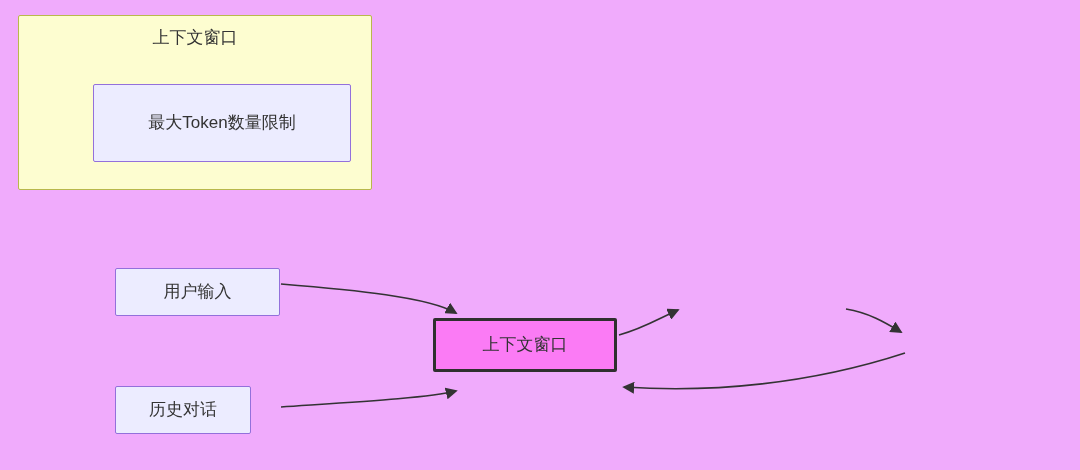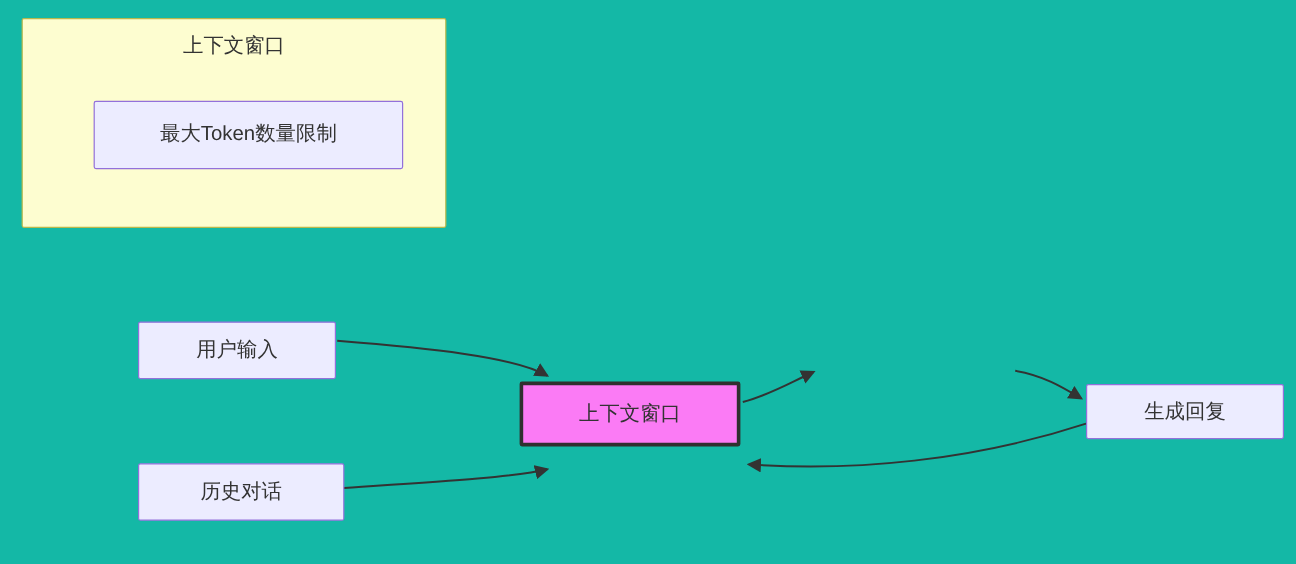--- a/index.html
+++ b/index.html
@@ -5,21 +5,21 @@
   html, body {
     margin: 0;
     padding: 0;
     background: #ffffff;
     font-family: "Liberation Sans", "DejaVu Sans", sans-serif;
   }
   #canvas {
     position: relative;
     width: 1080px;
     height: 470px;
-    background: #14b8a6;
+    background: #f0abfc;
     overflow: hidden;
   }
   .node {
     position: absolute;
     display: flex;
     align-items: center;
     justify-content: center;
     box-sizing: border-box;
     background: #ececff;
     border: 1px solid #9370db;
@@ -49,28 +49,28 @@
   #subgraph-title {
     position: absolute;
     top: 10px;
     left: 0;
     width: 100%;
     text-align: center;
     color: #333333;
     font-size: 17px;
   }
   #node-max-token {
-    left: 59px;
+    left: 74px;
     top: 68px;
     width: 258px;
-    height: 57px;
+    height: 78px;
     text-align: right;
   }
   #node-user-input   { left: 115px; top: 268px; width: 165px; height: 48px; }
-  #node-history      { left: 115px; top: 386px; width: 172px; height: 48px; }
+  #node-history      { left: 115px; top: 386px; width: 136px; height: 48px; }
   #node-context      { left: 433px; top: 318px; width: 184px; height: 54px; }
   #node-model        { left: 682px; top: 284px; width: 163px; height: 46px; }
   #node-reply        { left: 905px; top: 320px; width: 165px; height: 46px; }
   #edges {
     position: absolute;
     left: 0;
     top: 0;
     width: 1080px;
     height: 470px;
     z-index: 1;
@@ -104,15 +104,14 @@
     <div class="node" id="node-max-token">最大Token数量限制</div>
   </div>
 
   <div class="node" id="node-user-input">用户输入</div>
 
   <div class="node" id="node-history">历史对话</div>
 
   <div class="node highlight" id="node-context">上下文窗口</div>
 
 
-  <div class="node" id="node-reply">生成回复</div>
 
 </div>
 
 </body></html>

